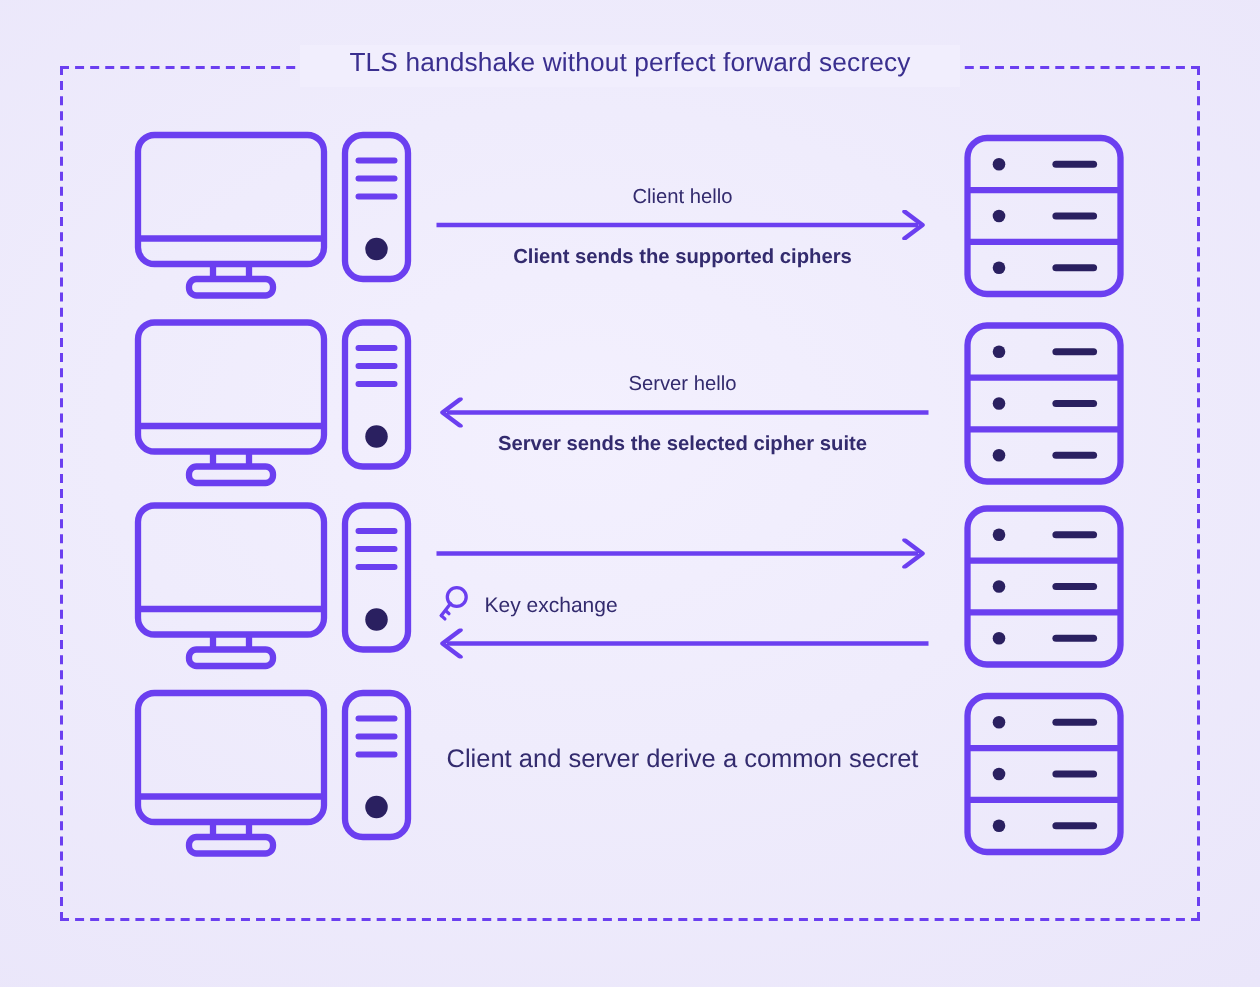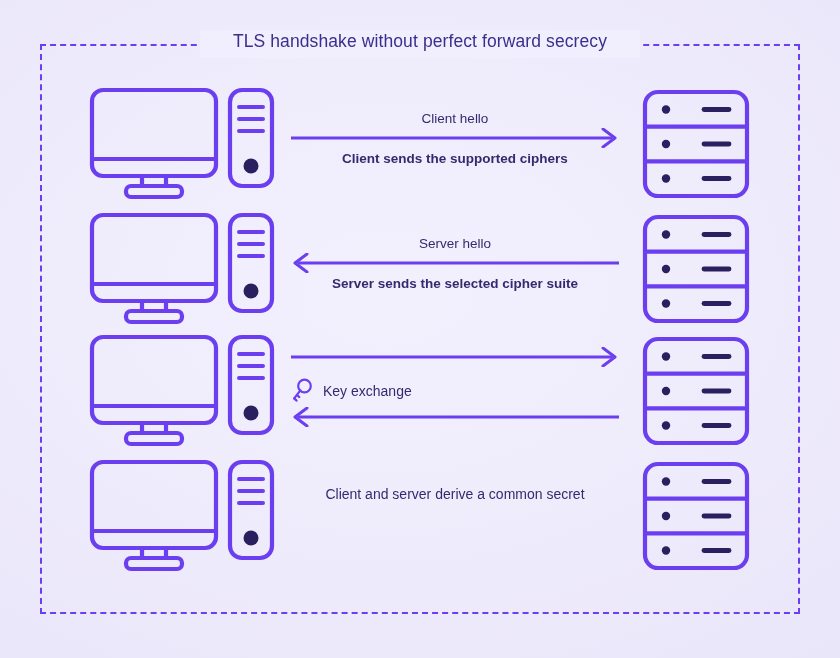--- a/index.html
+++ b/index.html
@@ -84,21 +84,21 @@
     width: 110px;
     height: 112px;
   }
 
   .icon-svg { display: block; overflow: visible; }
 
   
   .msg {
     position: absolute;
     left: 290px;
-    top: 0;
+    top: 12px;
     width: 330px;
     height: 115px;
   }
 
   .msg-label {
     position: absolute;
     left: 0;
     width: 330px;
     text-align: center;
     color: #332b6e;
@@ -139,21 +139,21 @@
   }
 
   
   .msg-block {
     position: absolute;
     left: 0;
     top: 26px;
     width: 330px;
     text-align: center;
     color: #332b6e;
-    font-size: 14px;
+    font-size: 17px;
     line-height: 20px;
   }
   .msg-block span { display: block; white-space: nowrap; }
 </style>
 </head>
 <body>
 
 <div id="stage">
 
   <div class="frame"></div>

